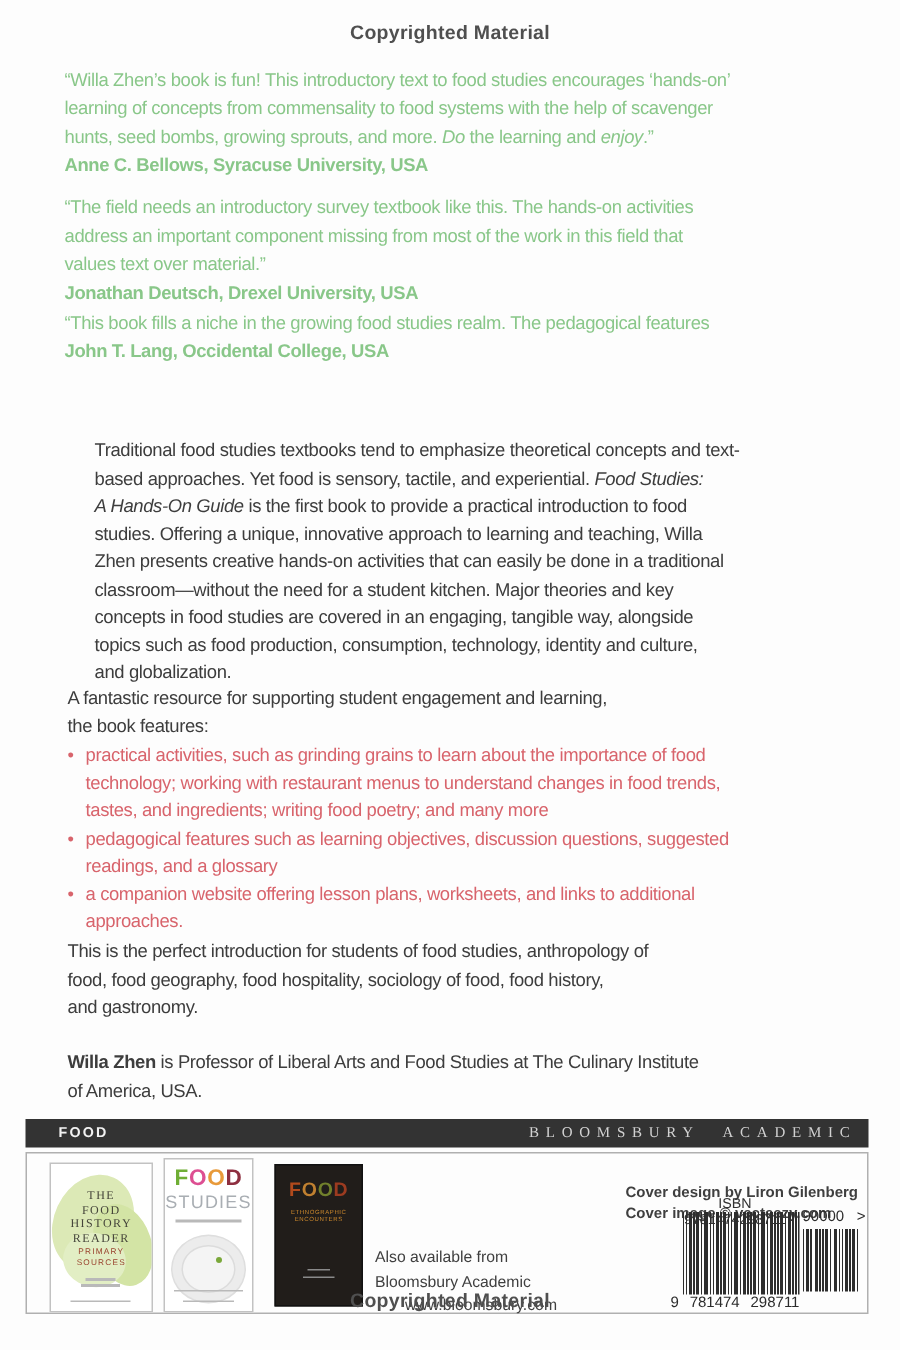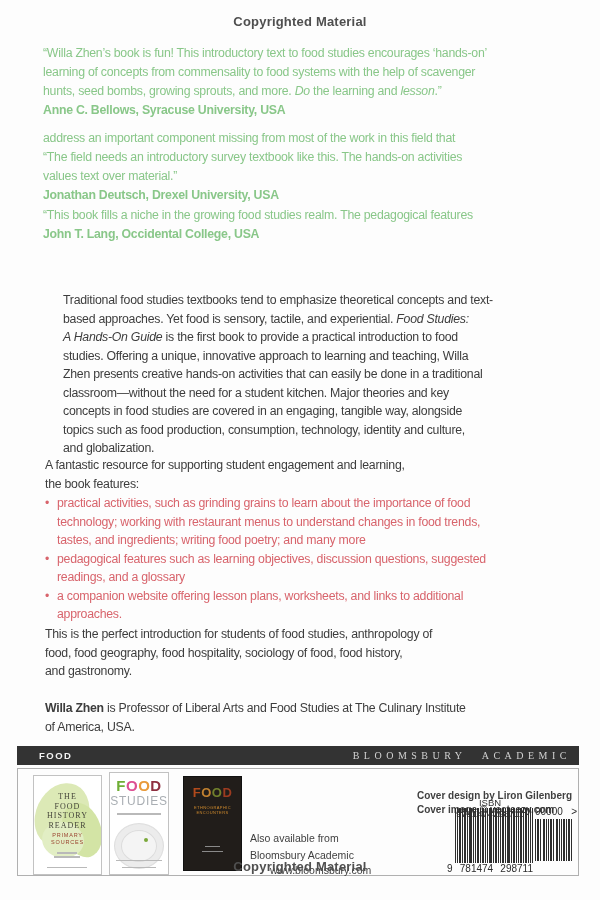--- a/index.html
+++ b/index.html
@@ -56,28 +56,28 @@
 <body>
 
 <div class="page">
 
   <div class="abs copyright" style="top:14px;">Copyrighted Material</div>
 
   <div class="abs quote-block" style="top: 44px; color: rgb(137, 199, 137);">
     <div>
         <div class="ln"><span>“Willa Zhen’s book is fun! This introductory text to food studies encourages ‘hands-on’</span></div>
         <div class="ln"><span>learning of concepts from commensality to food systems with the help of scavenger</span></div>
-        <div class="ln"><span>hunts, seed bombs, growing sprouts, and more. </span><span class="i">Do</span><span> the learning and </span><span class="i">lesson</span><span>.”</span></div>
+        <div class="ln"><span>hunts, seed bombs, growing sprouts, and more. </span><span class="i">Do</span><span> the learning and </span><span class="i">enjoy</span><span>.”</span></div>
       </div>
     <div class="quote-attr">Anne C. Bellows, Syracuse University, USA</div>
   </div>
   <div class="abs quote-block" style="top: 129px; color: rgb(137, 199, 137);">
     <div>
+        <div class="ln"><span>“The field needs an introductory survey textbook like this. The hands-on activities</span></div>
         <div class="ln"><span>address an important component missing from most of the work in this field that</span></div>
-        <div class="ln"><span>“The field needs an introductory survey textbook like this. The hands-on activities</span></div>
         <div class="ln"><span>values text over material.”</span></div>
       </div>
     <div class="quote-attr">Jonathan Deutsch, Drexel University, USA</div>
   </div>
   <div class="abs quote-block" style="top: 206px; color: rgb(137, 199, 137);">
     <div>
         <div class="ln"><span>“This book fills a niche in the growing food studies realm. The pedagogical features</span></div>
       </div>
     <div class="quote-attr">John T. Lang, Occidental College, USA</div>
   </div>

